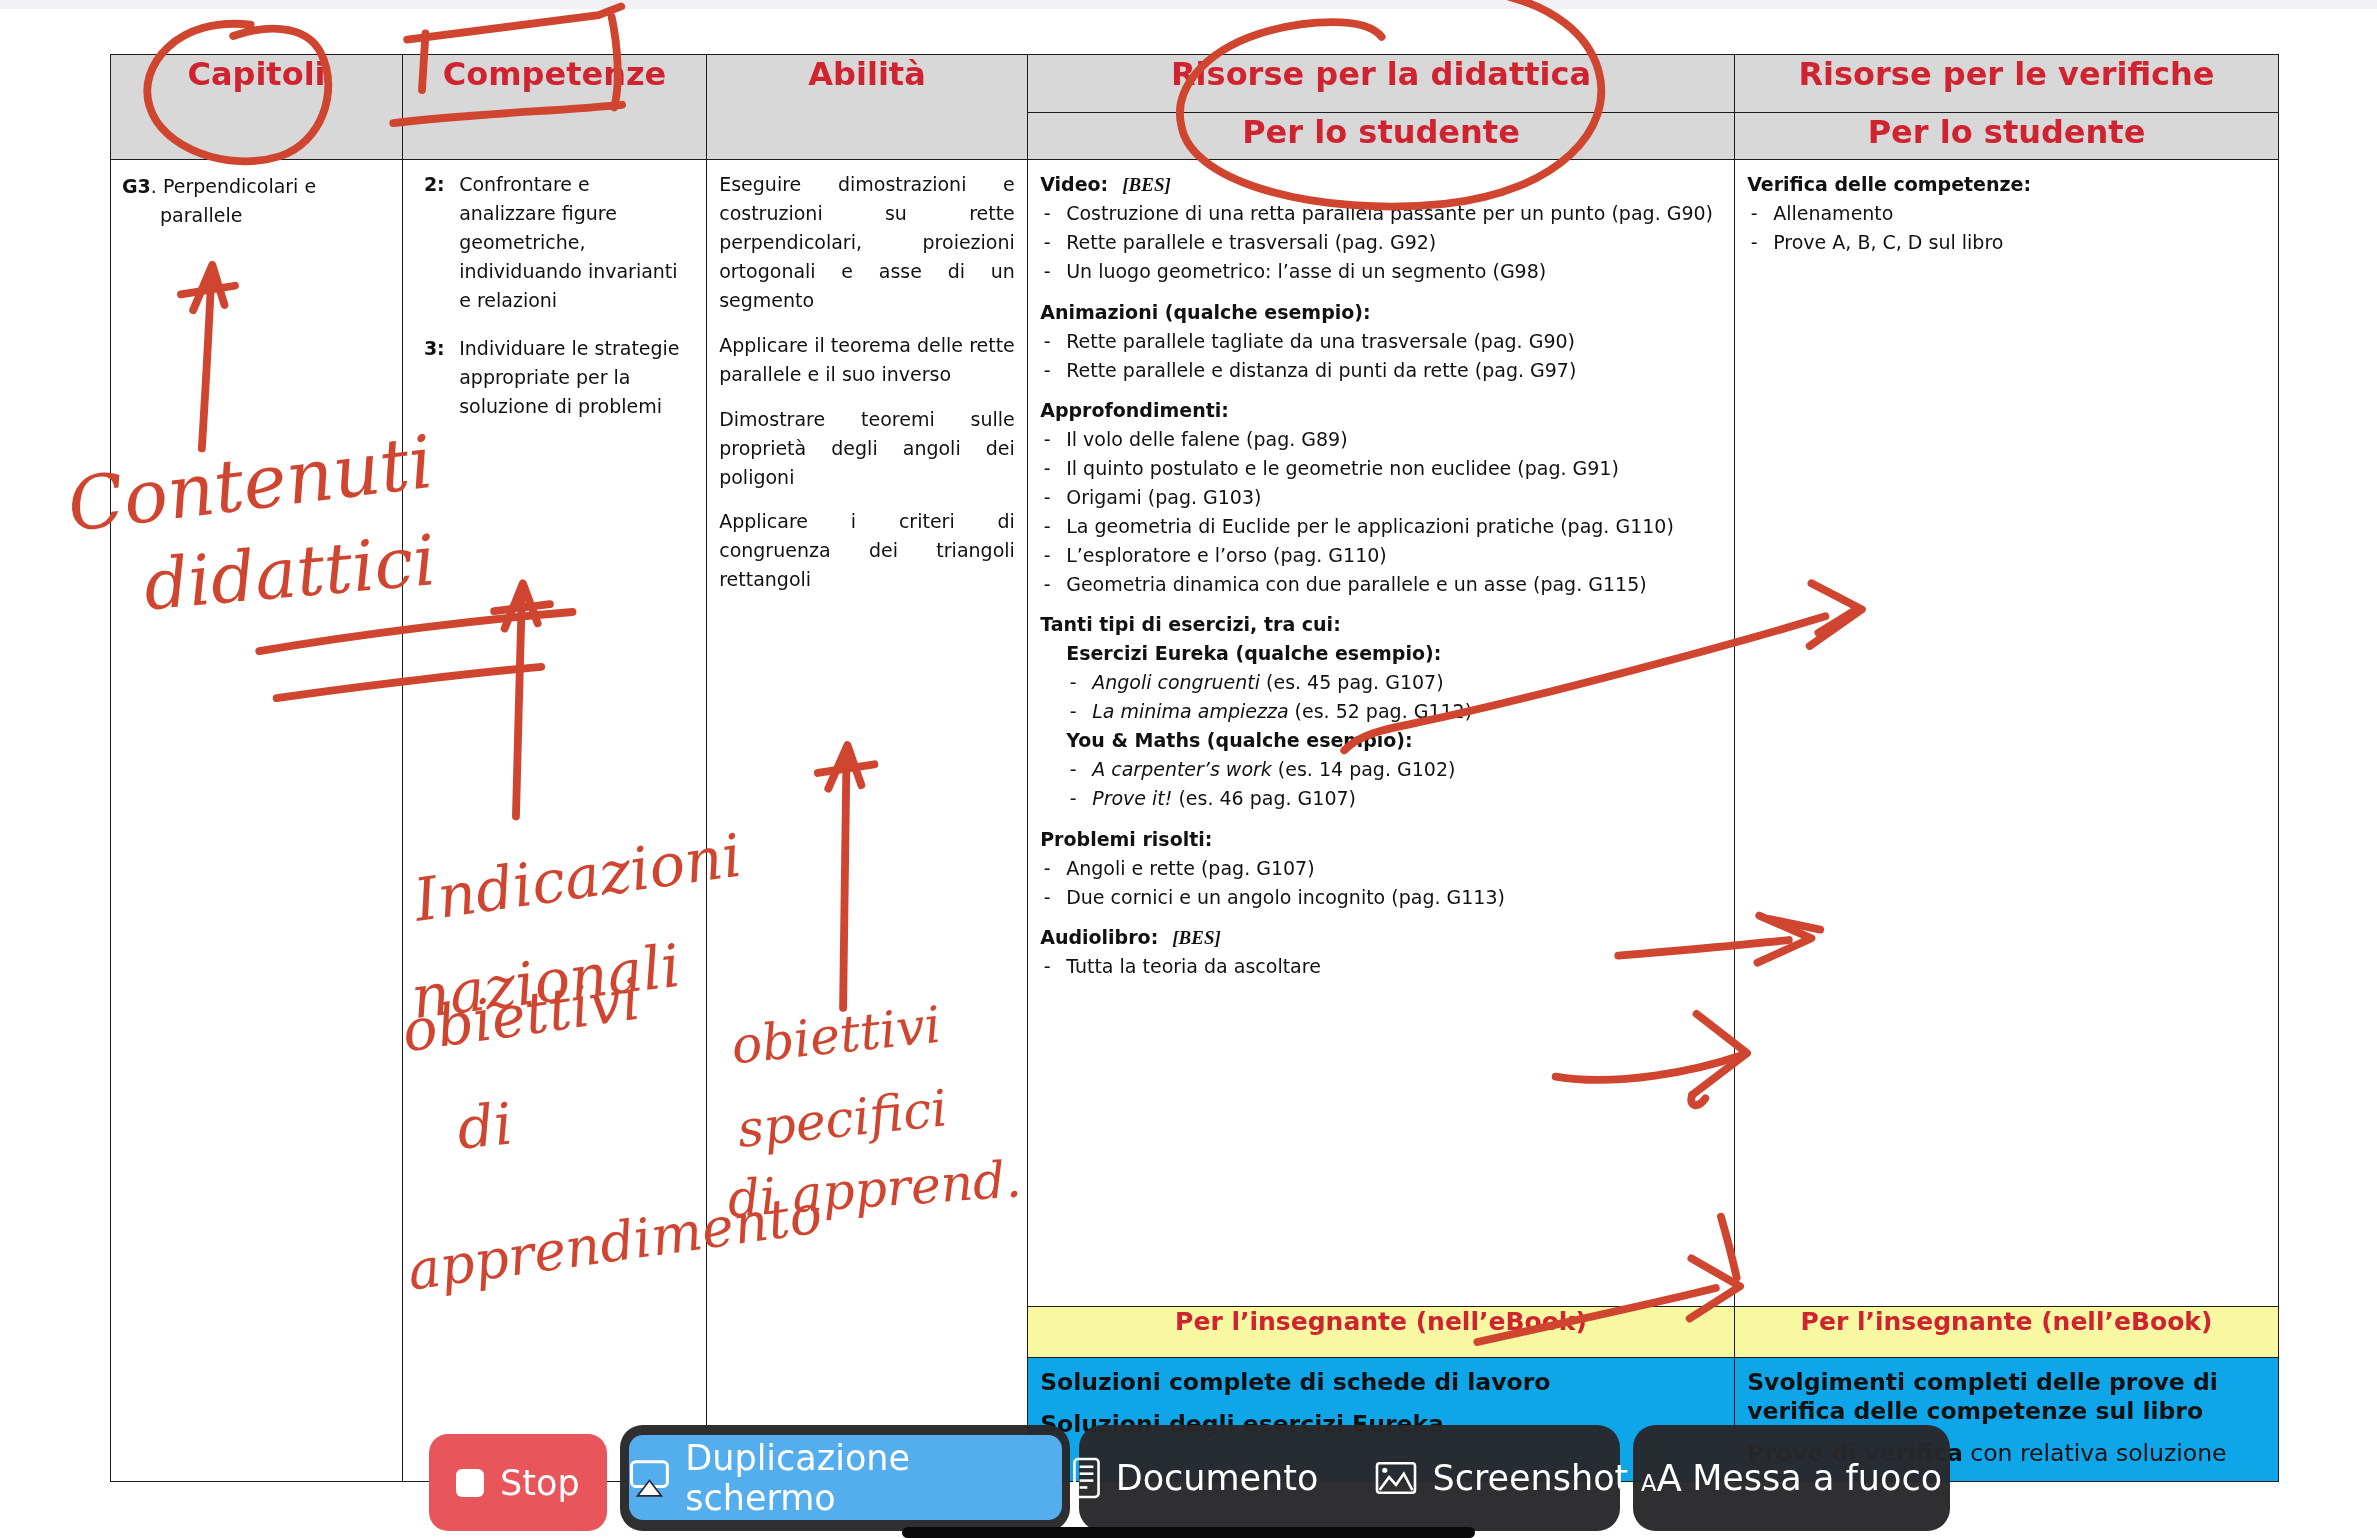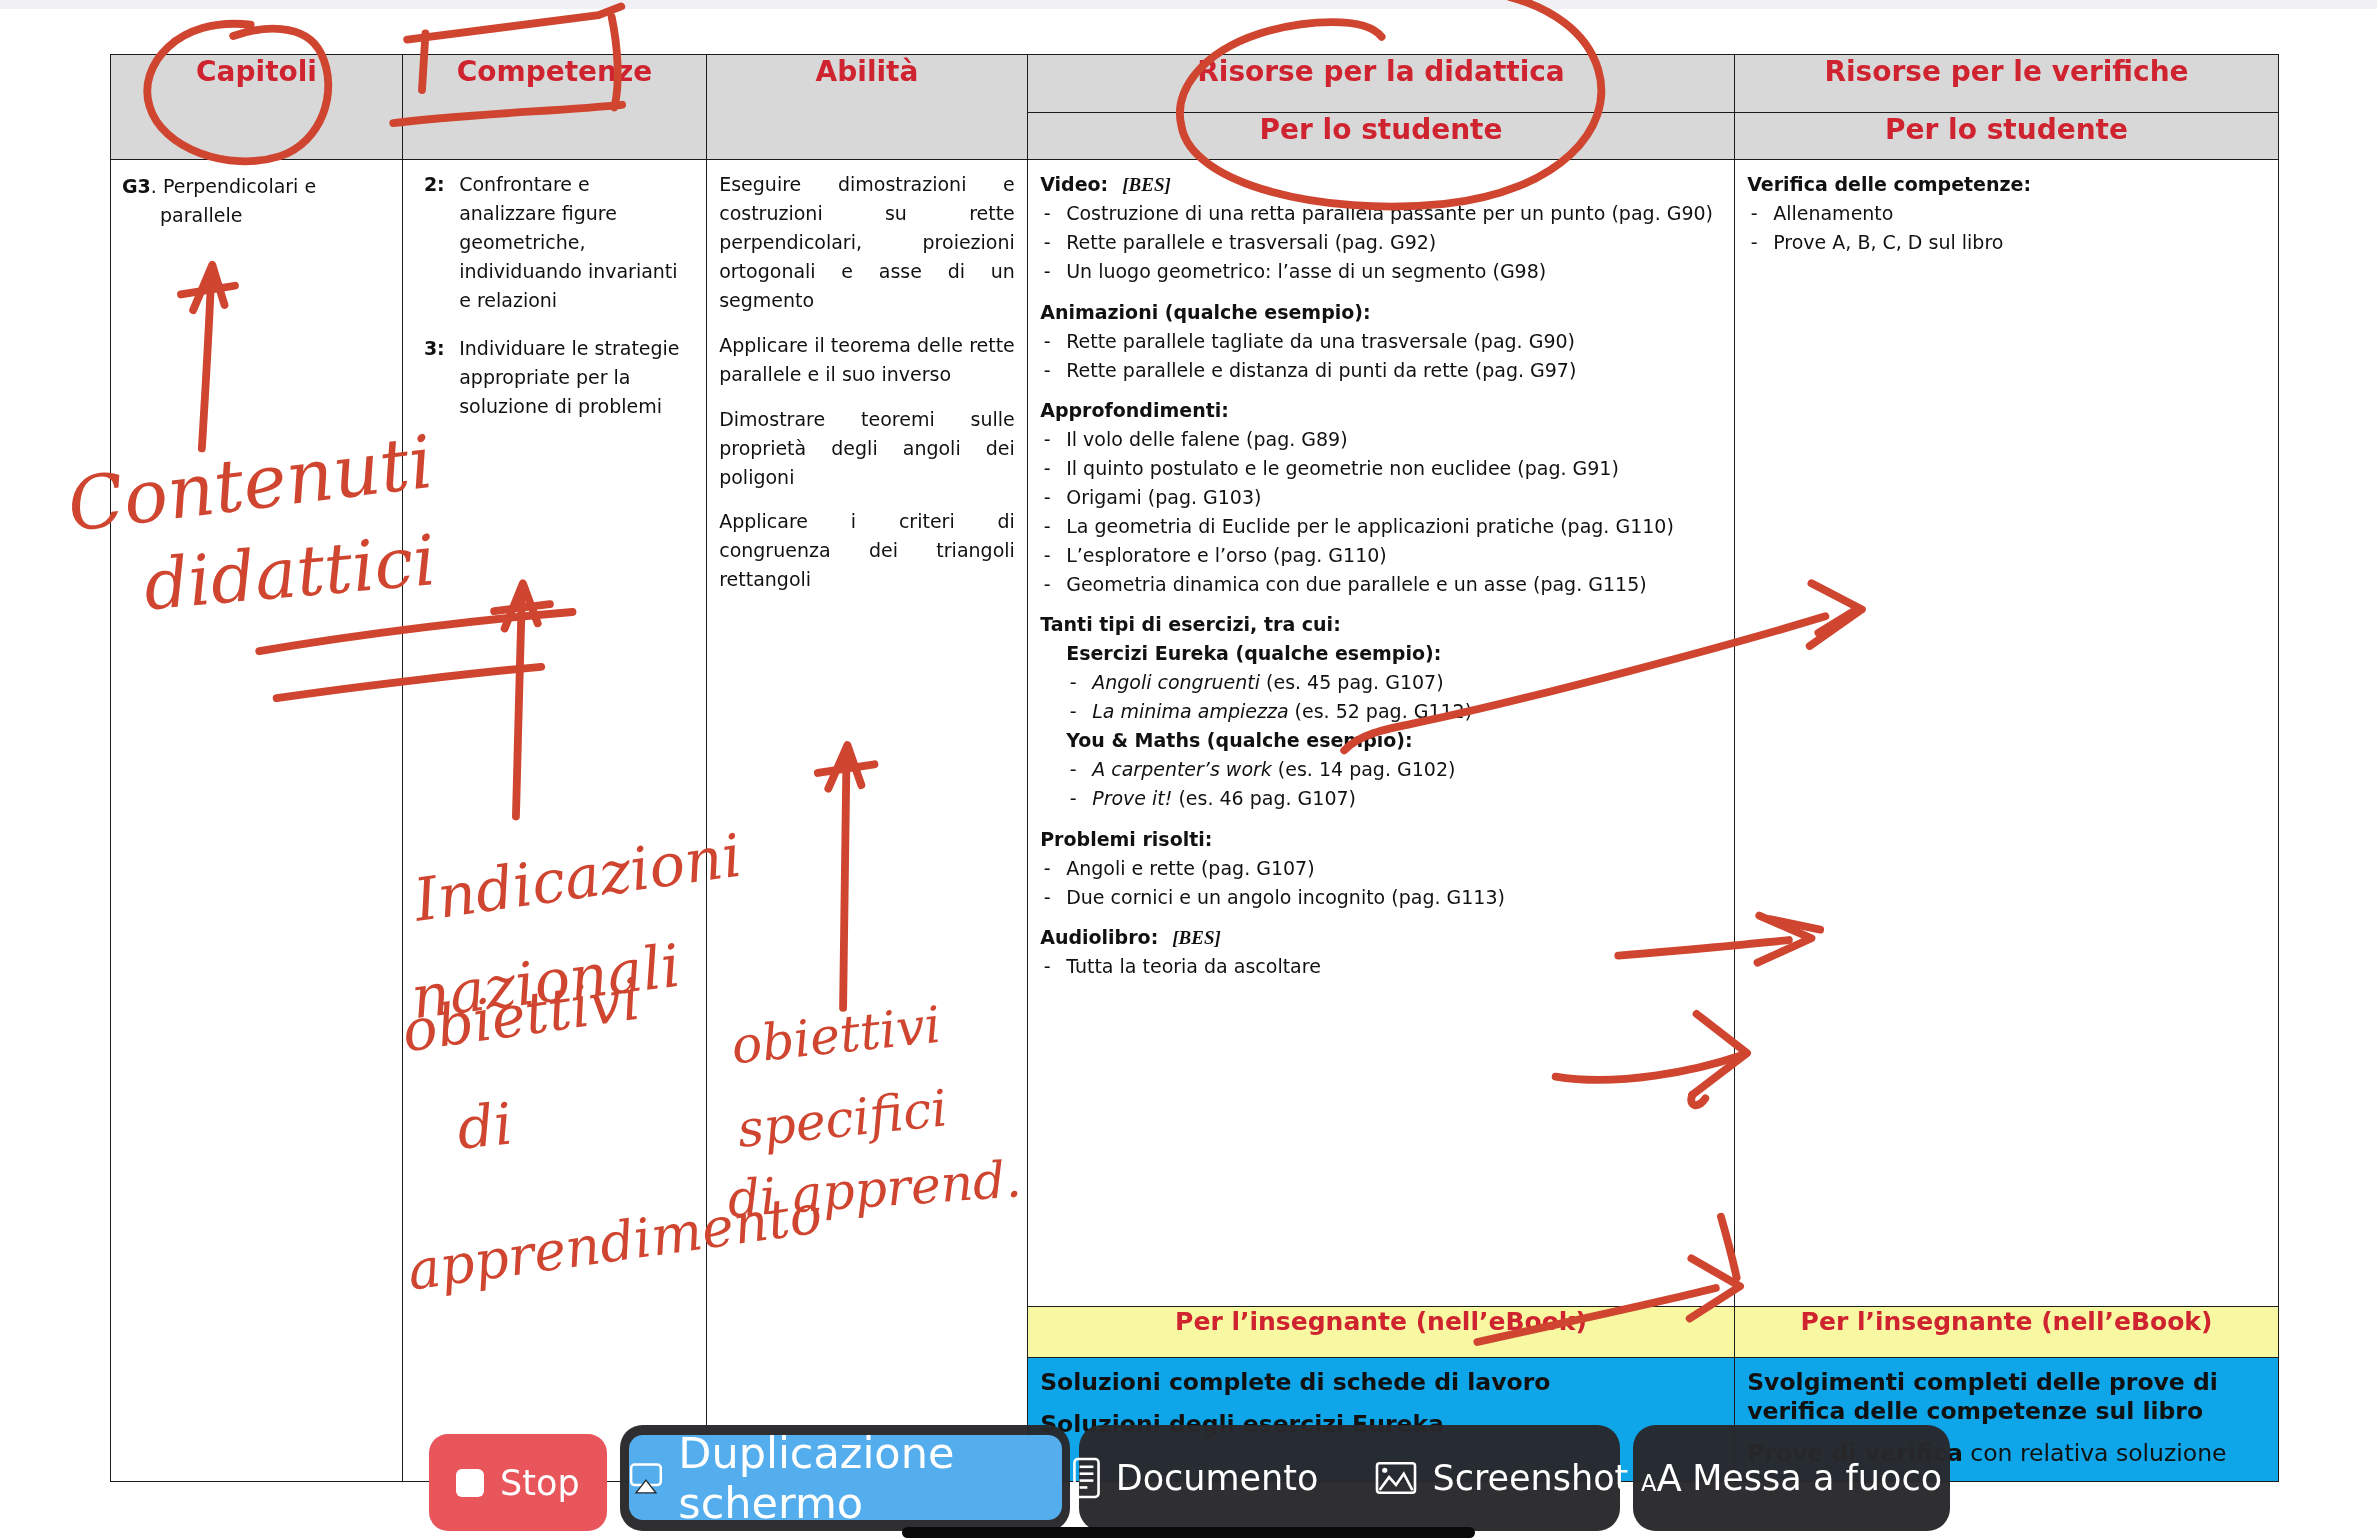--- a/index.html
+++ b/index.html
@@ -2,21 +2,21 @@
 <html style="font-size:14px"><head>
 <meta charset="utf-8">
 <style>
   html,body{margin:0;padding:0;}
   body{width:2377px;height:1539px;background:#ffffff;overflow:hidden;position:relative;
        font-family:"DejaVu Sans","Liberation Sans",sans-serif;color:#111;}
   .topstrip{position:absolute;left:0;top:0;width:2377px;height:8.7px;background:#f1f1f5;}
   
   table.plan{position:absolute;left:110px;top:54px;width:2169px;border-collapse:collapse;table-layout:fixed;}
   table.plan td, table.plan th{border:1.7px solid #1c1c1c;vertical-align:top;padding:0;}
-  th.hdr{background:#d8d8d8;color:#cf2430;font-size:28px;font-weight:bold;text-align:center;}
+  th.hdr{background:#d8d8d8;color:#cf2430;font-size:32px;font-weight:bold;text-align:center;}
   th.tall{height:104px;padding-top:17.4px;vertical-align:top;}
   th.r1{height:55px;vertical-align:middle;}
   th.r2{height:45px;vertical-align:middle;border-top-width:3.5px;}
   td.body{height:1146px;font-size:19px;line-height:29px;}
   .pad{padding:10.4px 12.2px 8.7px 12.2px;}
   .b{font-weight:bold;}
   .i{font-style:italic;}
   
   .cap{padding:12.2px 7px 0 49px;text-indent:-38px;}
   
@@ -41,21 +41,21 @@
   svg.pen{position:absolute;left:0;top:0;z-index:20;pointer-events:none;}
   svg.pen path, svg.pen polyline, svg.pen line{fill:none;stroke:#cf4530;stroke-width:9;stroke-linecap:round;stroke-linejoin:round;}
   svg.pen text{fill:#cf4530;font-family:"DejaVu Serif","Liberation Serif",serif;font-style:italic;stroke:none;}
   
   .tb{position:absolute;z-index:30;display:flex;align-items:center;justify-content:center;color:#fff;font-size:35px;}
   .stop{left:429px;top:1434px;width:178px;height:97px;background:#e8565c;border-radius:19px;gap:15.7px;}
   .stopsq{width:28px;height:28px;background:#fff;border-radius:6.1px;}
   .panel{background:rgba(40,40,43,0.97);border-radius:22.6px;}
   .p1{left:620px;top:1425px;width:450px;height:106px;}
   .blue{position:absolute;left:8.7px;top:10.4px;width:433px;height:85px;background:#54aeee;border-radius:14px;
-        display:flex;align-items:center;justify-content:center;gap:15.7px;color:#fff;font-size:43px;}
+        display:flex;align-items:center;justify-content:center;gap:15.7px;color:#fff;font-size:35px;}
   .p2{left:1079px;top:1425px;width:541px;height:106px;gap:56px;}
   .p3{left:1633px;top:1425px;width:317px;height:106px;gap:10.4px;}
   .tbgroup{display:flex;align-items:center;gap:14px;}
   .aa{display:flex;align-items:baseline;}
   .aa .s{font-size:22.6px;}
   .aa .l{font-size:37px;}
   .homebar{position:absolute;z-index:31;left:902px;top:1527px;width:573px;height:11.3px;background:#0a0a0a;border-radius:6.1px;}
 </style>
 </head>
 <body>

